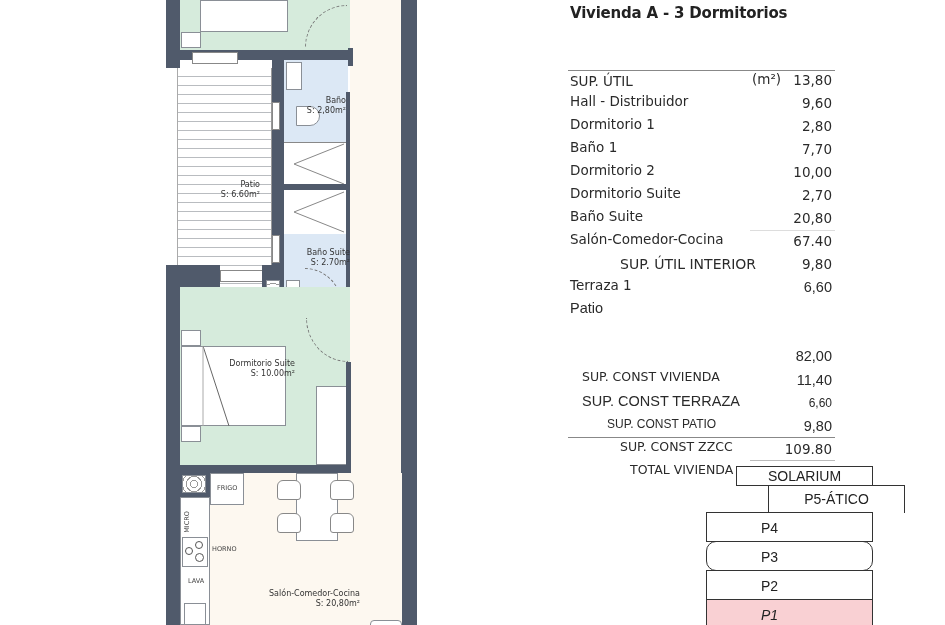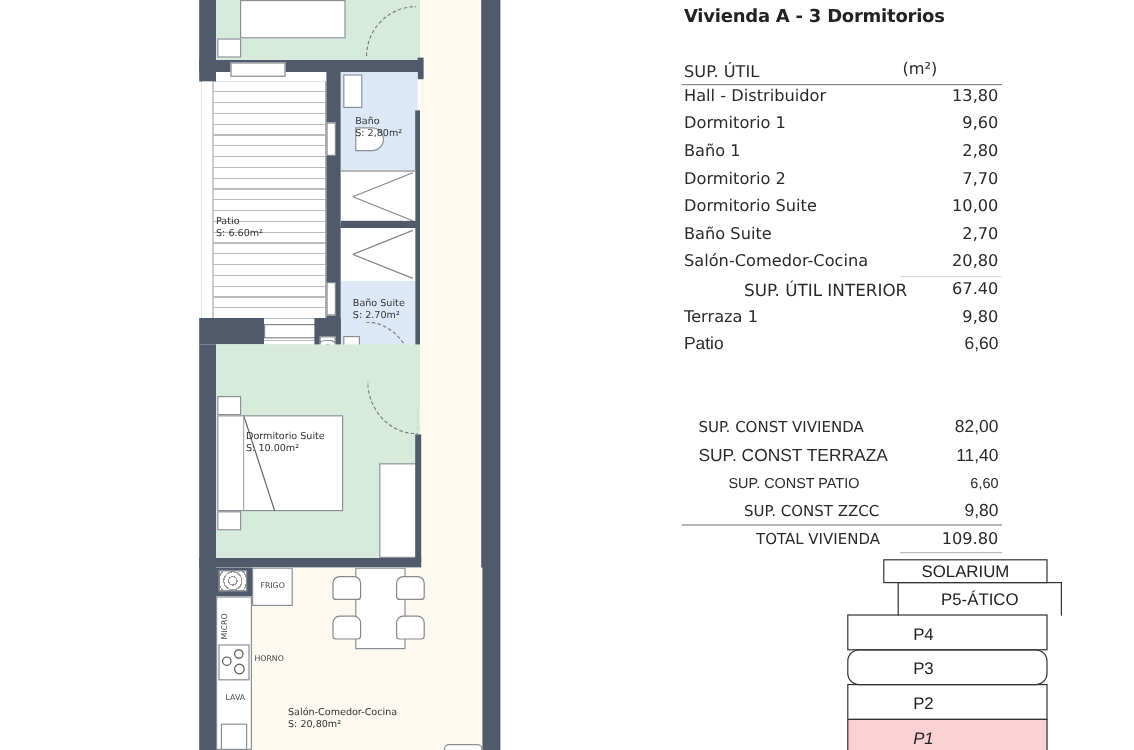--- a/index.html
+++ b/index.html
@@ -8,28 +8,28 @@
 
   
   .plan { position: absolute; left: 0; top: 0; width: 420px; height: 625px; }
   .abs { position: absolute; }
   .wall { position: absolute; background: #505a6b; }
   .green { background: #d6ebdc; }
   .blue { background: #dce8f5; }
   .cream { background: #fdf8f0; }
   .white { background: #ffffff; }
   .line-box { position: absolute; border: 1px solid #8a8f96; background: #fff; }
-  .room-label { position: absolute; font-size: 8px; color: #333; text-align: left; line-height: 10px; white-space: nowrap; }
+  .room-label { position: absolute; font-size: 8px; color: #333; text-align: right; line-height: 10px; white-space: nowrap; }
   .small-label { position: absolute; font-size: 6.5px; color: #444; }
   .slats { position: absolute; background: repeating-linear-gradient(to bottom, #ffffff 0 8px, #b9bcc0 8px 9px); border-left: 1px solid #999; border-right: 1px solid #999; }
   .door-arc { position: absolute; border: 1px dashed #777; border-radius: 0 100% 0 0; }
   .chair { position: absolute; width: 24px; height: 20px; border: 1px solid #888; border-radius: 6px 6px 3px 3px; background: #fff; }
   .title { position: absolute; left: 570px; top: 4px; font-size: 15px; font-weight: bold; color: #222; font-family: "DejaVu Sans", sans-serif; letter-spacing: -0.2px; }
   .row { position: absolute; left: 570px; width: 262px; font-size: 13.5px; color: #2a2a2a; height: 20px; line-height: 20px; }
-  .row .lbl { position: absolute; left: 0; white-space: nowrap; }
+  .row .lbl { position: absolute; left: 0; white-space: nowrap; margin-top: 21px; }
   .row .val { position: absolute; right: 0; white-space: nowrap; }
   .hr { position: absolute; height: 1px; background: #888; }
 
   
   .floor { position: absolute; border: 1px solid #333; font-family: "Liberation Sans", sans-serif; font-size: 14px; color: #222; }
   .floor span { position: absolute; left: 0; right: 0; text-align: center; }
 </style>
 </head>
 <body>
 
@@ -212,21 +212,21 @@
 <div class="hr" style="left:568px;top:437px;width:267px;"></div>
 <div class="row" style="top:439px;">
   <span class="lbl" style="left:60px;font-size:12.5px;">TOTAL VIVIENDA</span>
   <span class="val">109.80</span>
 </div>
 <div class="hr" style="left:750px;top:460px;width:85px;background:#bbb;"></div>
 
 <div class="floor" style="left:736px;top:466px;width:137px;height:20px;">
   <span style="top:1px;">SOLARIUM</span>
 </div>
-<div class="floor" style="left:748px;top:485px;width:137px;height:28px;border-bottom:none;padding-left:10px;">
+<div class="floor" style="left:768px;top:485px;width:137px;height:28px;border-bottom:none;padding-left:10px;">
   <span style="top:5px;">P5-ÁTICO</span>
 </div>
 <div class="floor" style="left:706px;top:512px;width:167px;height:30px;">
   <span style="top:7px;left:-40px;">P4</span>
 </div>
 <div class="floor" style="left:706px;top:541px;width:167px;height:30px;border-radius:10px;">
   <span style="top:7px;left:-40px;">P3</span>
 </div>
 <div class="floor" style="left:706px;top:570px;width:167px;height:30px;">
   <span style="top:7px;left:-40px;">P2</span>

